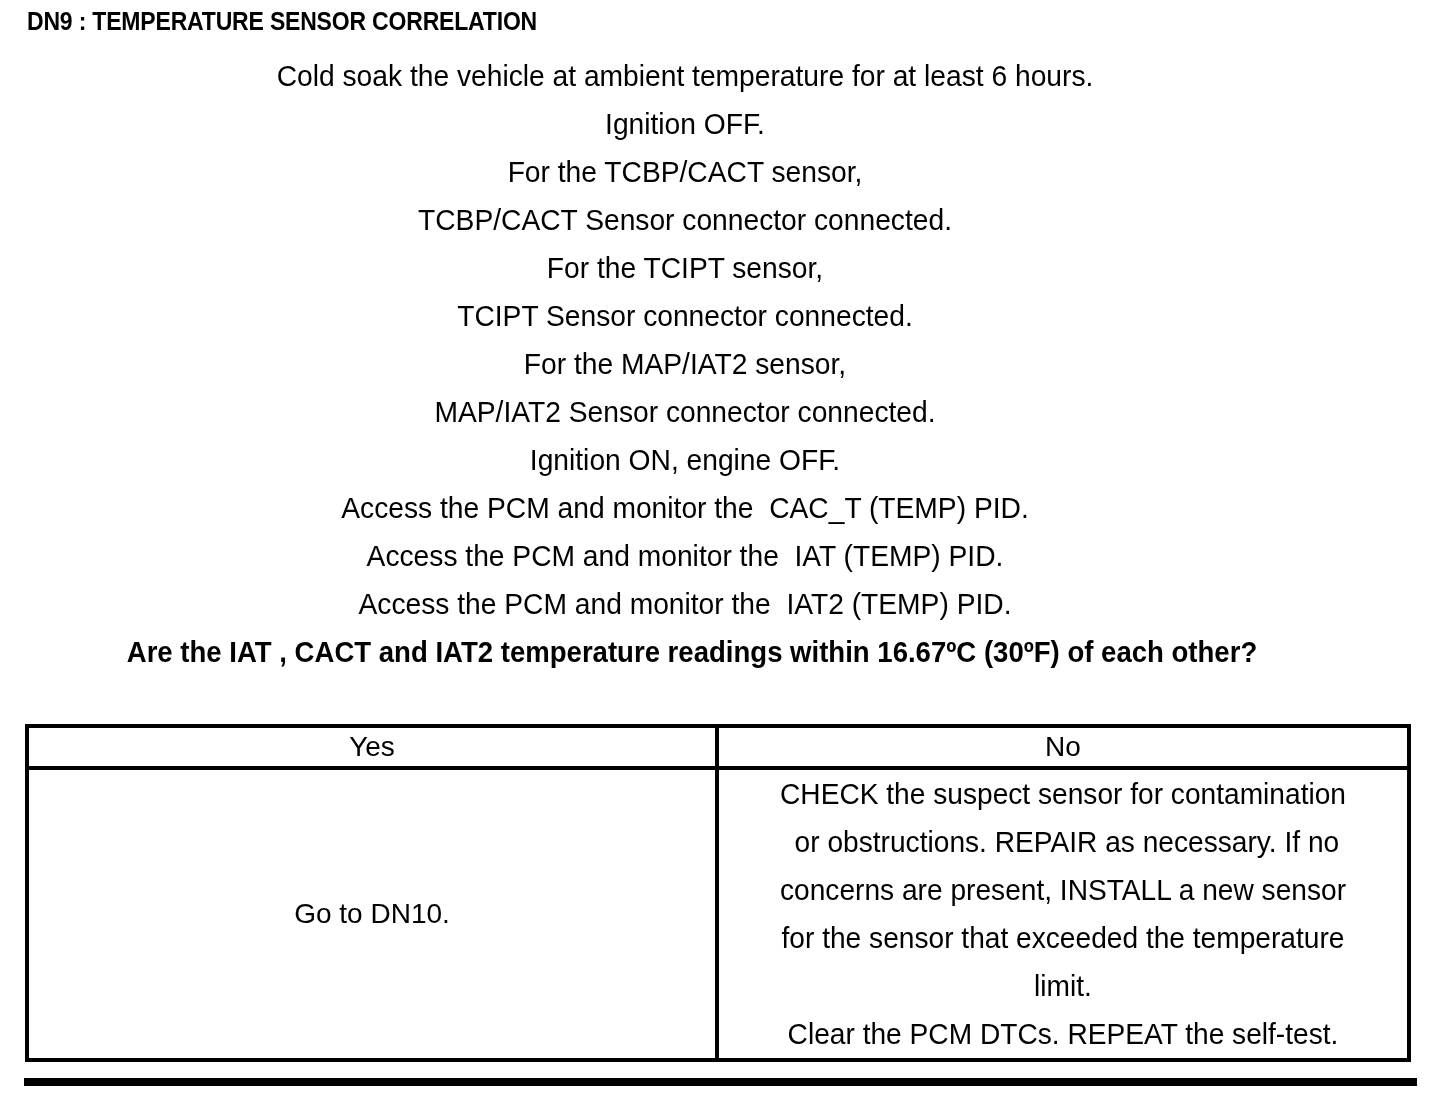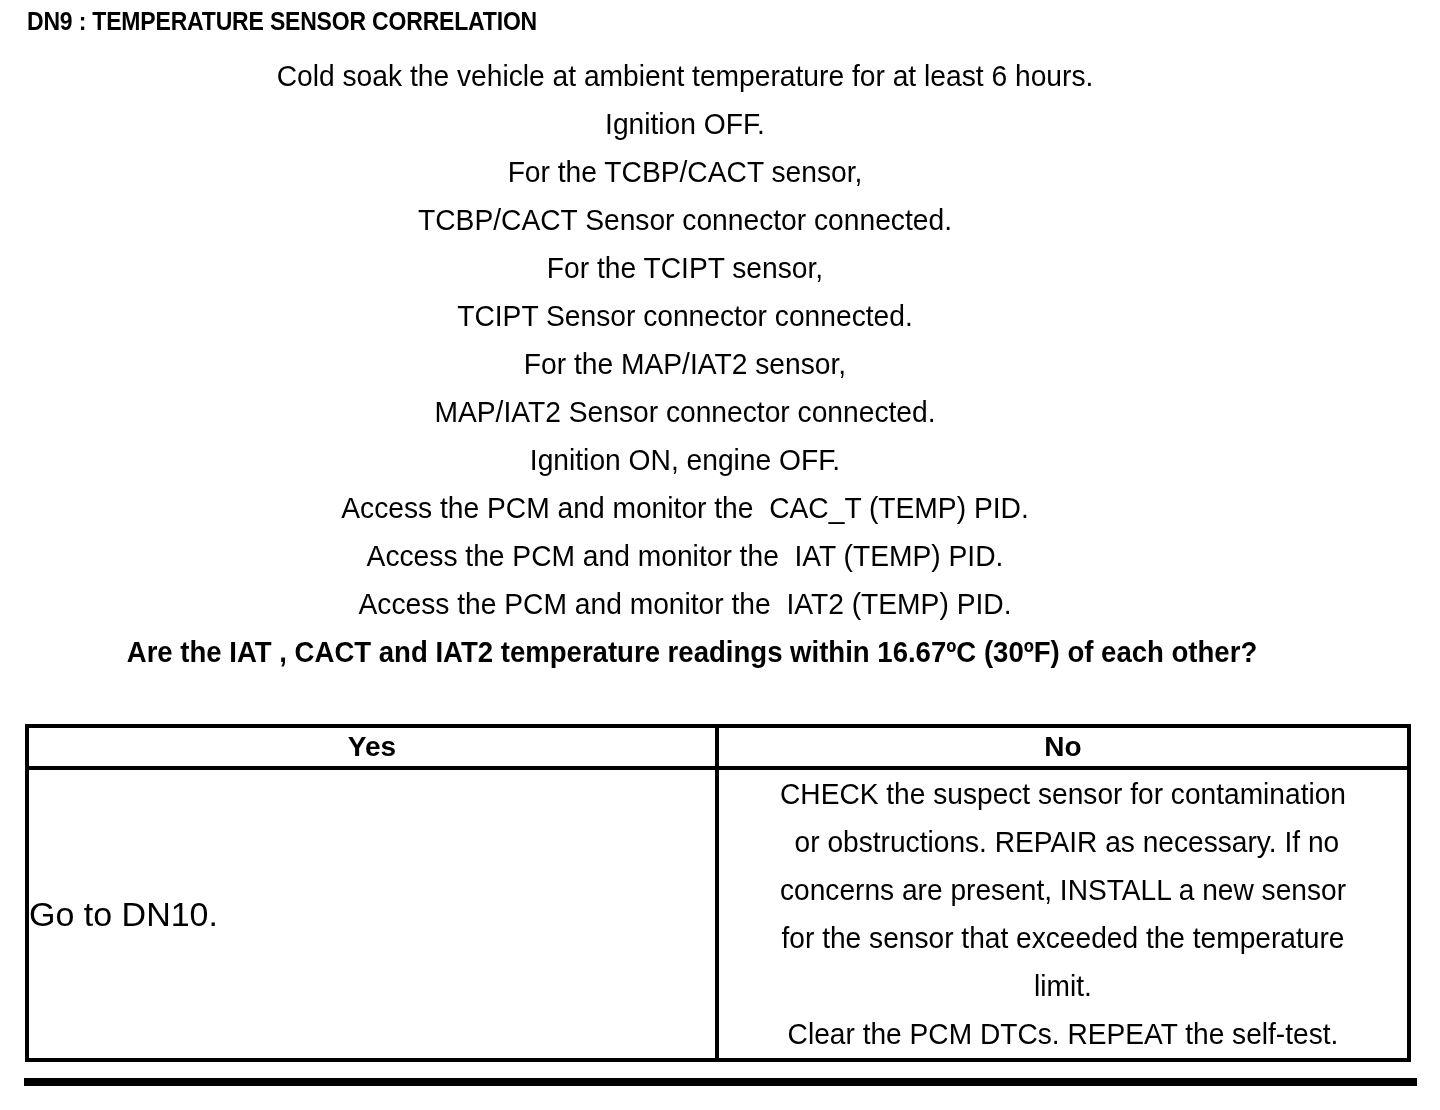--- a/index.html
+++ b/index.html
@@ -76,27 +76,28 @@
 
   #decision-table th,
   #decision-table td {
     border: 4px solid #000;
     padding: 0;
     vertical-align: middle;
   }
   #decision-table th {
     height: 38px;
     font-size: 28px;
-    font-weight: bold;
+    font-weight: normal;
     text-align: center;
     line-height: 38px;
   }
   .cell-yes {
     height: 258px;
-    font-size: 34px;
+    text-align: center;
+    font-size: 28px;
     line-height: 42px;
   }
   .cell-no {
     height: 258px;
     text-align: center;
     font-size: 29px;
     line-height: 48px;
     padding: 4px 6px 4px 6px;
   }
   .cell-no .no-line {

